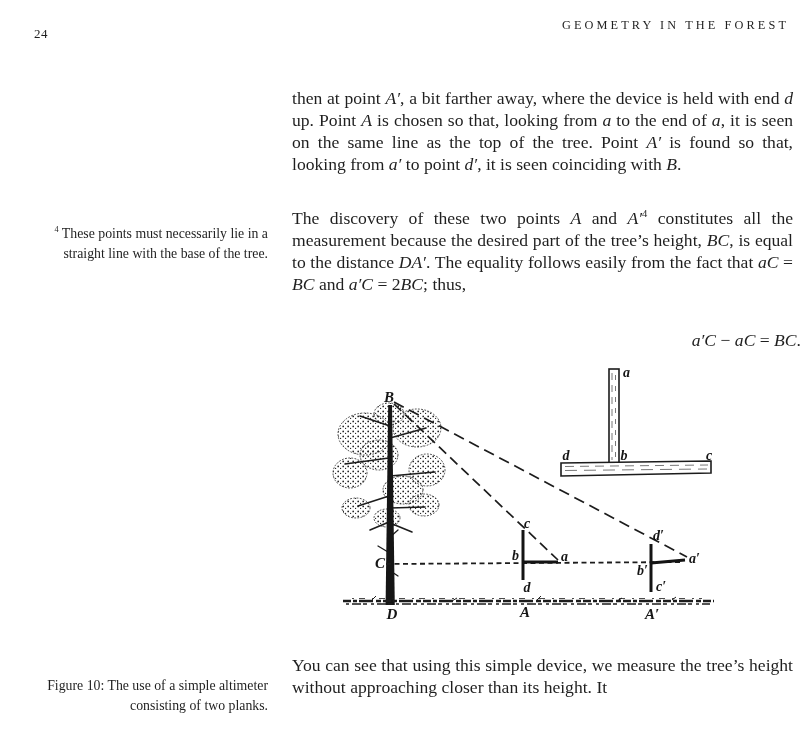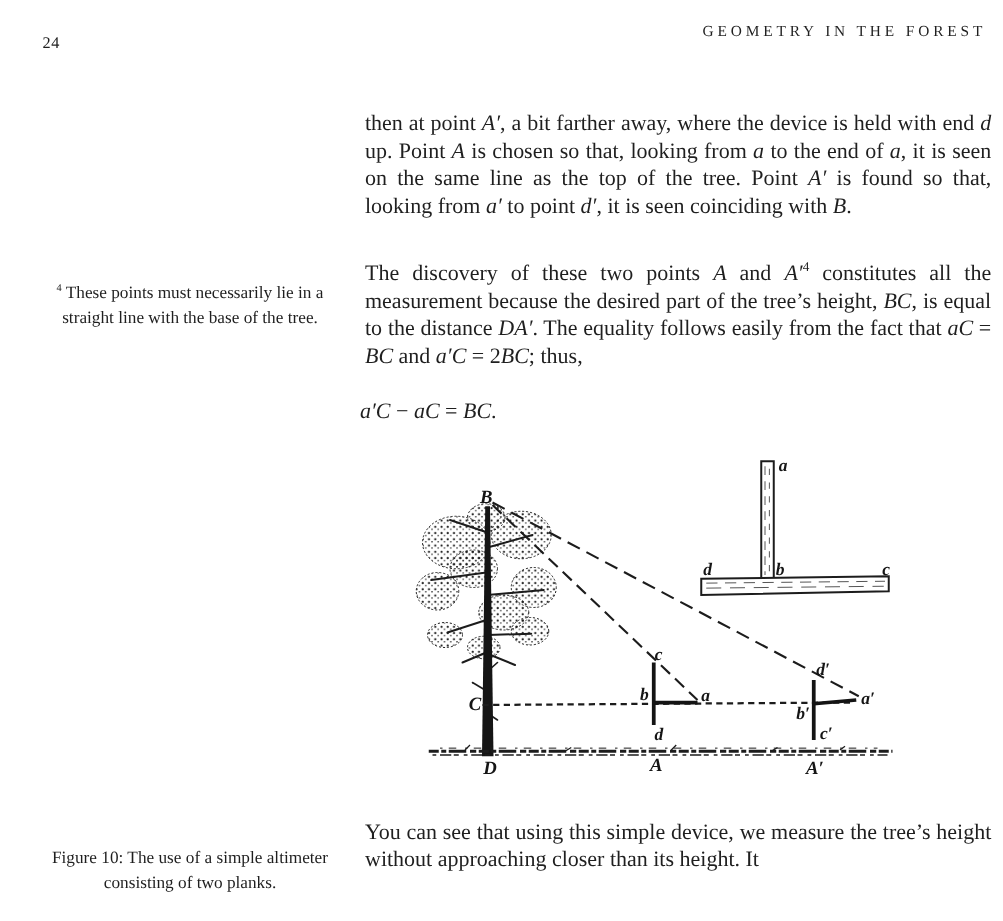--- a/index.html
+++ b/index.html
@@ -7,28 +7,28 @@
     position:relative;
     width:802px;height:737px;
     background:#ffffff;
     color:#1f1f1f;
     font-family:"Liberation Serif", serif;
     overflow:hidden;
   }
   .abs{position:absolute;}
   #pageno{left:34px;top:26px;font-size:13px;letter-spacing:.5px;}
   #runhead{right:13px;top:18px;font-size:12.3px;letter-spacing:3.1px;white-space:nowrap;}
-  .margin-note{left:36px;width:232px;font-size:13.8px;line-height:20px;text-align:center;}
+  .margin-note{left:36px;width:232px;font-size:13.8px;line-height:20px;text-align:right;}
   #sidenote{top:210px;}
   #figcaption{top:643px;margin-top:33px;}
   .body-col{left:288px;width:501px;font-size:17.6px;line-height:21.9px;text-align:justify;margin:4px;}
   #p1{top:84px;}
   #p2{top:204px;}
   #p3{top:651px;}
-  #eq{left:288px;width:501px;top:318px;font-size:17.6px;text-align:left;margin:0;}
+  #eq{left:288px;width:501px;top:318px;font-size:17.6px;text-align:right;margin:12px;}
   sup{font-size:60%;line-height:0;vertical-align:super;}
   .it{font-style:italic;}
   #figure-svg{left:332px;top:360px;}
   #figure-svg text{
     font-family:"Liberation Serif", serif;
     font-style:italic;font-weight:bold;fill:#151515;
   }
   .lbl-cap{font-size:15px;}
   .lbl-low{font-size:14px;}
 </style>

